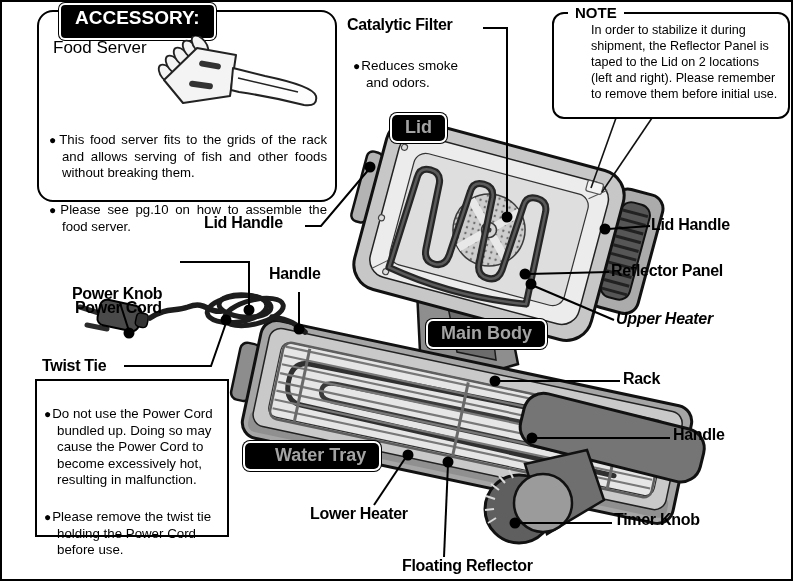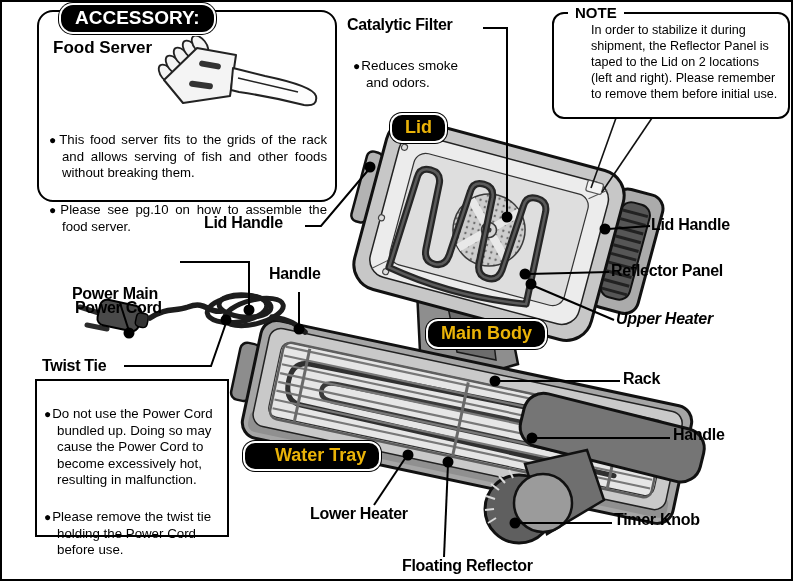--- a/index.html
+++ b/index.html
@@ -8,29 +8,29 @@
     font-family:"Liberation Sans",sans-serif;color:#000;
     border:2px solid #000;box-sizing:border-box;overflow:hidden;
   }
   svg{display:block;}
   .artlayer{position:absolute;left:0;top:0;z-index:1;}
   .part-label{
     position:absolute;z-index:2;font-weight:700;font-size:16px;
     letter-spacing:-0.3px;white-space:nowrap;
   }
   .pill{
-    position:absolute;z-index:2;background:#000;color:#eab308;font-weight:700;
-    font-size:18px;line-height:1.15;padding:2px 13px 3px;border-radius:10px;
+    position:absolute;z-index:2;background:#000;color:#a3a3a3;font-weight:700;
+    font-size:18px;line-height:1.15;padding:2px 13px 3px;border-radius:5px;
     box-shadow:0 0 0 2px #fff,0 0 0 3px #000;white-space:nowrap;
   }
   .infobox{position:absolute;z-index:3;background:#fff;box-sizing:border-box;}
   .accessory-box{left:35px;top:8px;width:300px;height:192px;border:2.5px solid #000;border-radius:16px;}
   .accessory-pill{position:absolute;left:22px;top:-7px;background:#000;color:#fff;font-weight:700;
-    font-size:19px;padding:2px 14px 3px;border-radius:12px;box-shadow:0 0 0 2px #fff,0 0 0 3px #000;}
-  .accessory-title{position:absolute;left:14px;top:26px;font-weight:700;font-size:17px;}
+    font-size:19px;padding:2px 14px 9px;border-radius:4px;box-shadow:0 0 0 2px #fff,0 0 0 3px #000;}
+  .accessory-title{position:absolute;left:14px;top:26px;font-weight:400;font-size:17px;}
   .accessory-art{position:absolute;left:104px;top:24px;}
   .accessory-bullets{position:absolute;left:10px;top:100px;width:278px;font-size:13.2px;line-height:1.26;text-align:justify;}
   .note-box{left:550px;top:10px;width:238px;height:107px;border:2px solid #000;border-radius:12px;padding-left:27px;}
   .note-title{position:absolute;left:14px;top:-10px;background:#fff;padding:0 7px;font-weight:700;font-size:15px;}
   .note-body{padding:8px 10px 0 10px;font-size:12.6px;line-height:1.28;}
   .warning-box{left:33px;top:377px;width:194px;height:158px;border:2px solid #000;padding:5px 7px;}
   .warning-box .bullet{font-size:13.3px;line-height:1.25;}
   .bullet{padding-left:13px;text-indent:-13px;margin-top:20px;}
   .bullet::before{content:"\25CF";font-size:12px;margin-right:1px;}
   .cat-desc{position:absolute;left:351px;top:36px;width:116px;z-index:2;font-size:13.5px;line-height:1.25;}
@@ -202,21 +202,21 @@
         <circle cx="513" cy="521" r="5.5"></circle>
       <circle cx="406" cy="453" r="5.5"></circle>
         <circle cx="446" cy="460" r="5.5"></circle>
     </g>
   </svg>
 
   <div class="part-label" style="left:345px;top:14px;">Catalytic Filter</div>
   <div class="cat-desc bullet"><span>Reduces smoke and odors.</span></div>
   <div class="part-label" style="left:202px;top:212px;">Lid Handle</div>
   <div class="part-label" style="left:73px;top:251px;margin-top:46px;">Power Cord</div>
-  <div class="part-label" style="left:70px;top:283px;">Power Main</div>
+  <div class="part-label" style="left:70px;top:283px;">Power Knob</div>
   <div class="part-label" style="left:40px;top:355px;">Twist Tie</div>
   <div class="part-label" style="left:267px;top:263px;">Handle</div>
   <div class="part-label" style="left:308px;top:503px;">Lower Heater</div>
   <div class="part-label" style="left:400px;top:555px;">Floating Reflector</div>
   <div class="part-label" style="left:649px;top:214px;">Lid Handle</div>
   <div class="part-label" style="left:609px;top:260px;">Reflector Panel</div>
   <div class="part-label" style="left:614px;top:308px;font-style:italic;">Upper Heater</div>
   <div class="part-label" style="left:621px;top:368px;">Rack</div>
   <div class="part-label" style="left:671px;top:424px;">Handle</div>
   <div class="part-label" style="left:612px;top:509px;">Timer Knob</div>

